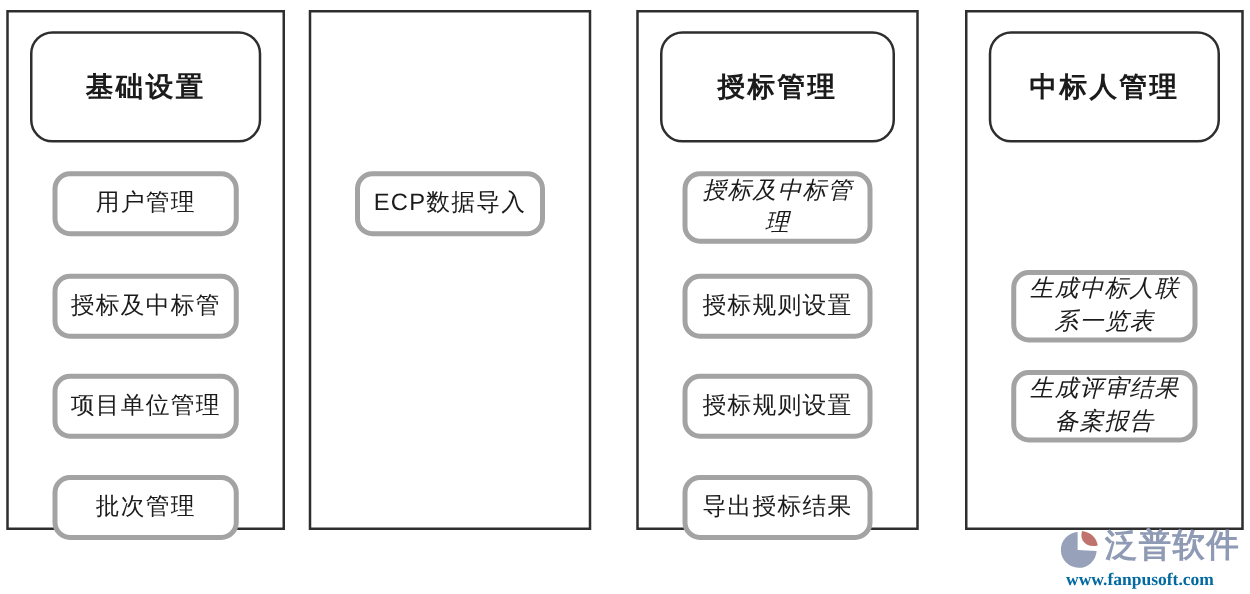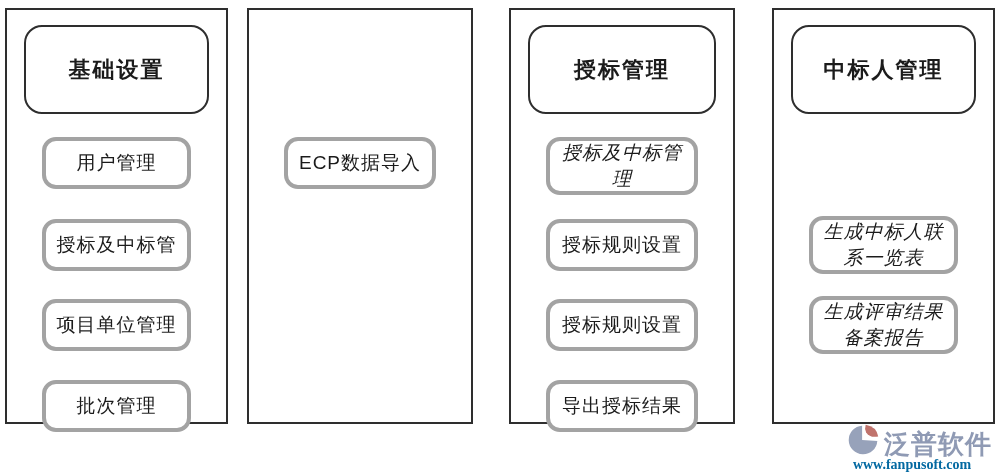--- a/index.html
+++ b/index.html
@@ -76,21 +76,21 @@
   .watermark {
     position: absolute;
     right: 8px;
     bottom: 3px;
     width: 160px;
     text-align: center;
     line-height: 1;
   }
   .brand-row {
     display: flex;
-    align-items: flex-end;
+    align-items: flex-start;
     justify-content: flex-end;
     gap: 4px;
   }
   .brand-name {
     font-size: 26px;
     font-weight: bold;
     letter-spacing: 1px;
     color: #8f9ab4;
     white-space: nowrap;
   }

